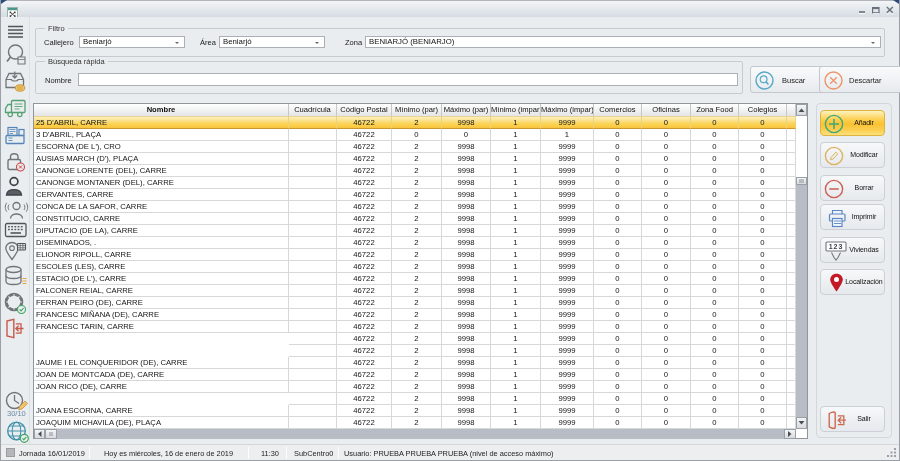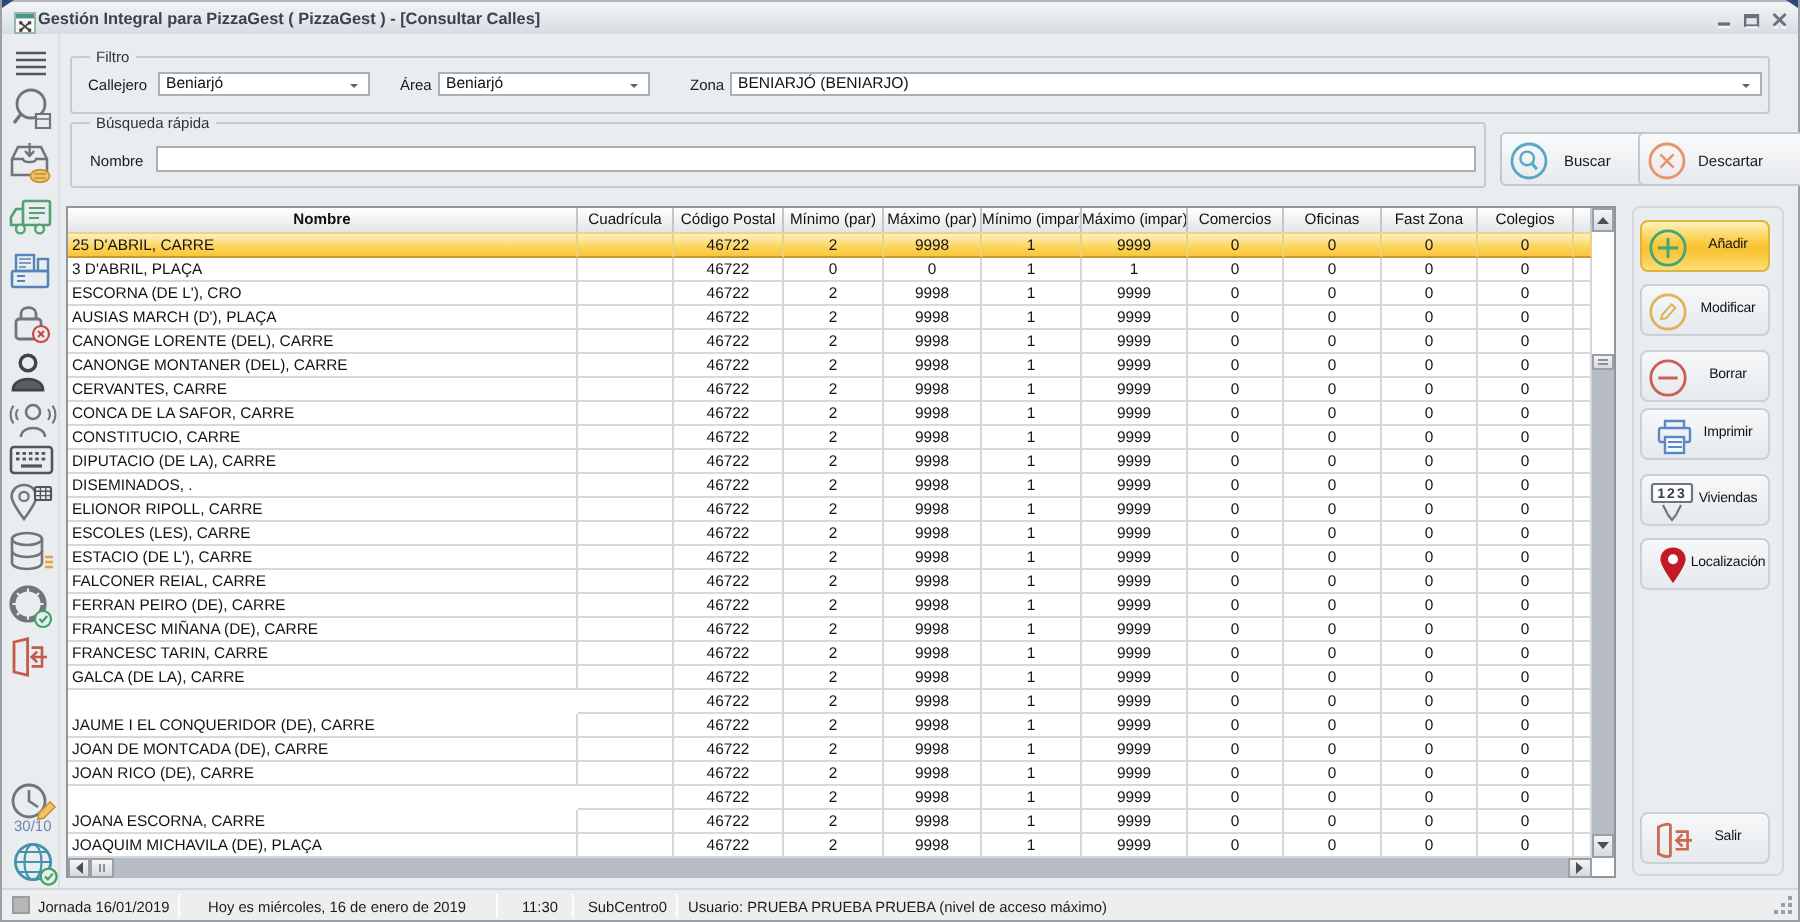--- a/index.html
+++ b/index.html
@@ -46,21 +46,20 @@
           <rect x="0.5" y="0.5" width="10" height="10" fill="#fafaf7" stroke="#9ab3ac"></rect>
           <rect x="1" y="1" width="9" height="2.2" fill="#4a968c"></rect>
           <path d="M3.2 5.2 L7.8 9.3 M7.8 5.2 L3.2 9.3" stroke="#4a4e52" stroke-width="1"></path>
           <g fill="#3d4145">
             <rect x="2.6" y="4.6" width="1.6" height="1.6"></rect>
             <rect x="7" y="4.6" width="1.6" height="1.6"></rect>
             <rect x="2.6" y="8.3" width="1.6" height="1.6"></rect>
             <rect x="7" y="8.3" width="1.6" height="1.6"></rect>
           </g>
         </svg></div>
-  <div id="title">Gestión Integral para PizzaGest ( PizzaGest ) - [Consultar Calles]</div>
   <svg style="position:absolute;left:857px;top:6px" width="8" height="8">
         <path d="M1 5 H7" stroke="#68717c" stroke-width="1.6"></path>
         <path d="M1 6.6 H7" stroke="#fff" stroke-width="1" opacity="0.8"></path>
       </svg>
   <svg style="position:absolute;left:871px;top:5px" width="8" height="9">
         <rect x="0.6" y="1.6" width="6.4" height="5.2" fill="none" stroke="#68717c" stroke-width="1.2"></rect>
         <path d="M0.6 2.2 H7" stroke="#68717c" stroke-width="1.8"></path>
         <path d="M1 7.6 H7" stroke="#fff" stroke-width="1" opacity="0.8"></path>
       </svg>
   <svg style="position:absolute;left:885px;top:5px" width="8" height="9">
@@ -203,21 +202,21 @@
 <div class="hrow">
           <div class="hc" style="left:0px;width:255px;font-weight:bold;">Nombre</div>
           <div class="hc" style="left:255px;width:48px;">Cuadrícula</div>
           <div class="hc" style="left:303px;width:55px;">Código Postal</div>
           <div class="hc" style="left:358px;width:50px;">Mínimo (par)</div>
           <div class="hc" style="left:408px;width:49px;">Máximo (par)</div>
           <div class="hc" style="left:457px;width:50px;">Mínimo (impar)</div>
           <div class="hc" style="left:507px;width:53px;">Máximo (impar)</div>
           <div class="hc" style="left:560px;width:48px;">Comercios</div>
           <div class="hc" style="left:608px;width:49px;">Oficinas</div>
-          <div class="hc" style="left:657px;width:48px;">Fast Zona</div>
+          <div class="hc" style="left:657px;width:48px;">Zona Food</div>
           <div class="hc" style="left:705px;width:48px;">Colegios</div>
           <div class="hc" style="left:753px;width:9px;"></div>
         </div>
 <div class="row rowsel" style="top:13px">
           <div class="c name" style="left:0px;width:255px">25 D'ABRIL, CARRE</div>
           <div class="c num" style="left:255px;width:48px"></div>
           <div class="c num" style="left:303px;width:55px">46722</div>
           <div class="c num" style="left:358px;width:50px">2</div>
           <div class="c num" style="left:408px;width:49px">9998</div>
           <div class="c num" style="left:457px;width:50px">1</div>
@@ -460,21 +459,20 @@
           <div class="c num" style="left:408px;width:49px">9998</div>
           <div class="c num" style="left:457px;width:50px">1</div>
           <div class="c num" style="left:507px;width:53px">9999</div>
           <div class="c num" style="left:560px;width:48px">0</div>
           <div class="c num" style="left:608px;width:49px">0</div>
           <div class="c num" style="left:657px;width:48px">0</div>
           <div class="c num" style="left:705px;width:48px">0</div>
           <div class="c num" style="left:753px;width:9px"></div>
         </div>
         <div class="row" style="top:229px">
-          <div class="c name" style="left:0px;width:255px">GALCA (DE LA), CARRE</div>
           <div class="c num" style="left:255px;width:48px"></div>
           <div class="c num" style="left:303px;width:55px">46722</div>
           <div class="c num" style="left:358px;width:50px">2</div>
           <div class="c num" style="left:408px;width:49px">9998</div>
           <div class="c num" style="left:457px;width:50px">1</div>
           <div class="c num" style="left:507px;width:53px">9999</div>
           <div class="c num" style="left:560px;width:48px">0</div>
           <div class="c num" style="left:608px;width:49px">0</div>
           <div class="c num" style="left:657px;width:48px">0</div>
           <div class="c num" style="left:705px;width:48px">0</div>

